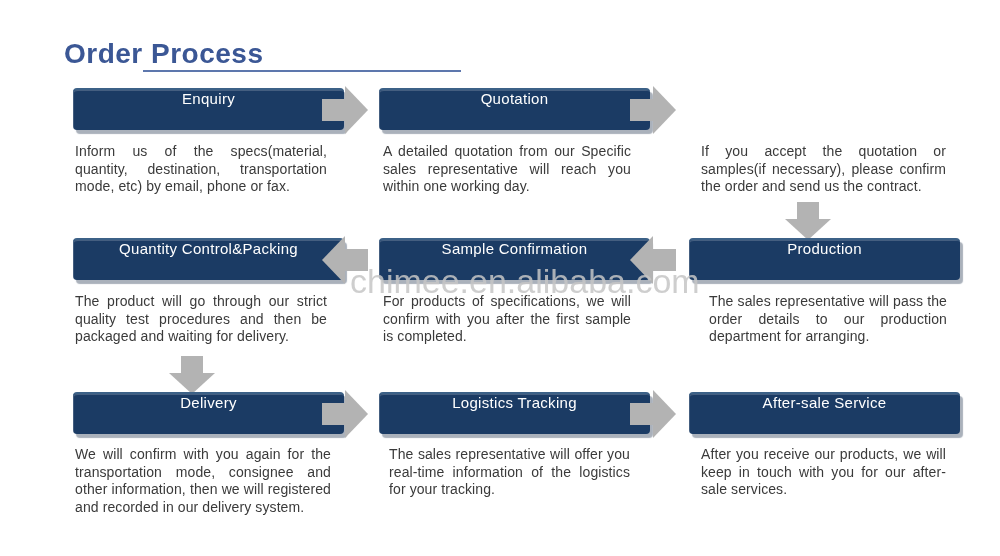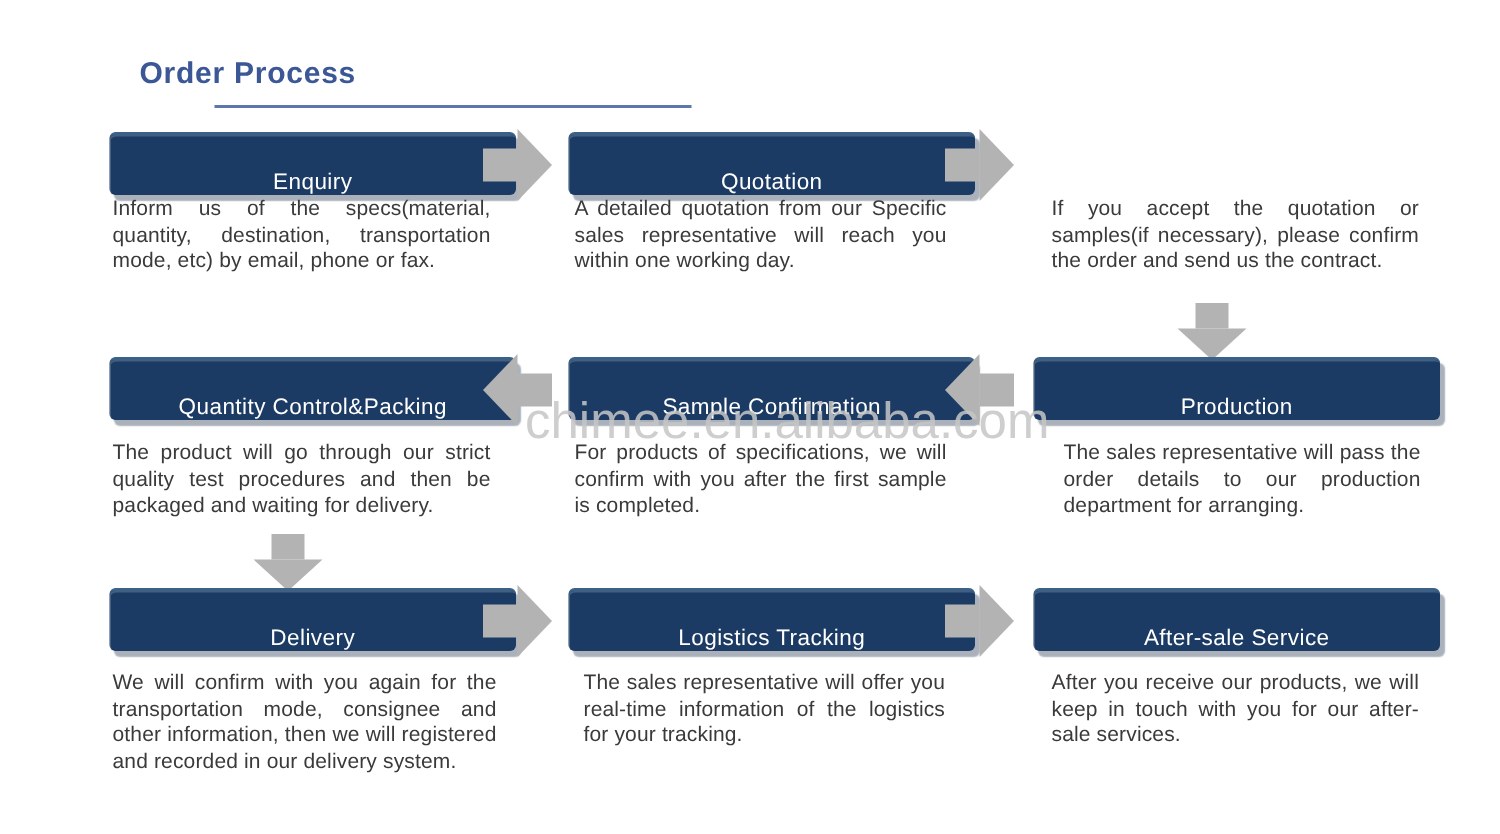--- a/index.html
+++ b/index.html
@@ -2,42 +2,42 @@
 <html style="--title: #3b5795; --underline: #5d77ad; --box: #1b3b64; --box-top: #3c6187; --box-shadow: #aab1bb; --label: #ffffff; --arrow: #b3b3b3; --text: #3a3a3a; --watermark: #c6c6c6;"><head>
 <meta charset="utf-8">
 <style>
   html,body{margin:0;padding:0;background:#fff;}
   .stage{
     position:relative;width:1000px;height:556px;background:#ffffff;overflow:hidden;
     font-family:"Liberation Sans",sans-serif;
   }
   
   .page-title{
-    position:absolute;left:93px;top:38px;margin:0;
-    font-size:20px;font-weight:bold;letter-spacing:.5px;color:var(--title);
+    position:absolute;left:64px;top:38px;margin:0;
+    font-size:28px;font-weight:bold;letter-spacing:.5px;color:var(--title);
   }
   .title-underline{
     position:absolute;left:143px;top:70px;width:318px;height:2px;background:var(--underline);
   }
   
   .box{
     position:absolute;width:271px;height:42px;border-radius:4px;
     background:var(--box);border-top:2px solid var(--box-top);box-sizing:border-box;
     box-shadow:3px 4px 1px var(--box-shadow), inset 1px 1px 0 rgba(255,255,255,.18);
-    display:flex;align-items:flex-end;justify-content:center;
+    display:flex;align-items:flex-start;justify-content:center;
   }
   .box span{color:var(--label);font-size:15px;letter-spacing:.3px;}
   .c1{left:73px}.c2{left:379px}.c3{left:689px}
   .r1{top:88px}.r2{top:238px}.r3{top:392px}
   
   .desc{
     position:absolute;margin:0;font-size:14px;line-height:17.5px;
     color:var(--text);text-align:justify;letter-spacing:.1px;
   }
-  .t-r1{top:130px}.t-r2{top:293px}.t-r3{top:446px}
+  .t-r1{top:143px}.t-r2{top:293px}.t-r3{top:446px}
   .d1{left:75px;width:252px}.d2{left:383px;width:248px}.d3{left:701px;width:245px}
   .d3b{left:709px;width:238px}
   
   .arrow{position:absolute;width:46px;height:48px;}
   .arrow .part{position:absolute;}
   .arrow.right .tail{left:0;top:13px;width:23px;height:22px;background:var(--arrow);}
   .arrow.right .head{left:23px;top:0;width:0;height:0;
     border-top:24px solid transparent;border-bottom:24px solid transparent;border-left:23px solid var(--arrow);}
   .arrow.left .tail{right:0;top:13px;width:23px;height:22px;background:var(--arrow);}
   .arrow.left .head{right:23px;top:0;width:0;height:0;

